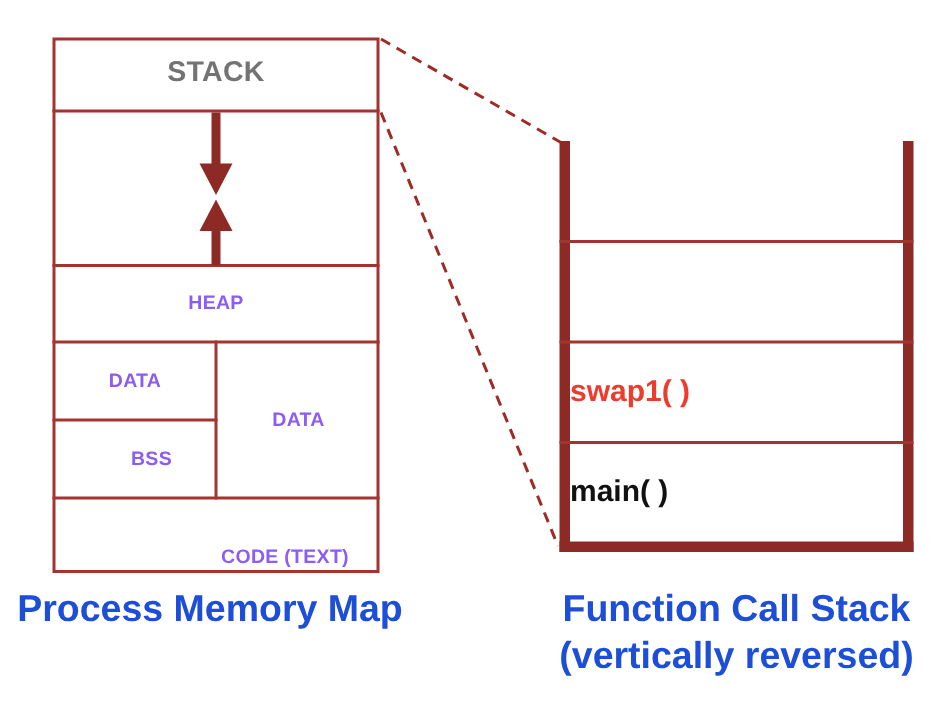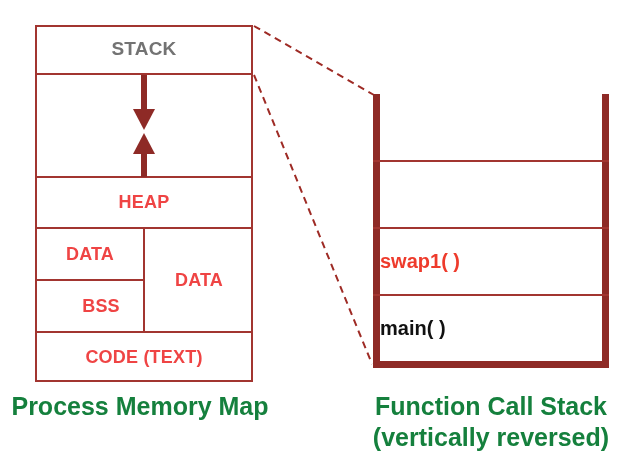--- a/index.html
+++ b/index.html
@@ -6,39 +6,39 @@
   .canvas{
     position:relative;width:634px;height:474px;background:#ffffff;
     font-family:"Liberation Sans",sans-serif;overflow:hidden;
   }
   .abs{position:absolute;}
   
   .outer-box{left:35px;top:25px;width:218px;height:357px;
     border:2px solid #A23530;box-sizing:border-box;background:transparent;}
   .hline{height:2px;background:#A23530;}
   .vline{width:2px;background:#A23530;}
-  .seg-label{color:#ef4444;font-weight:bold;font-size:18px;line-height:22px;
+  .seg-label{color:#8b5cf6;font-weight:bold;font-size:13px;line-height:22px;
     text-align:center;letter-spacing:0.2px;}
   .stack-label{color:#737373;font-size:19px;}
   
   .shaft{position:absolute;width:6px;background:#8E2A26;}
   .head-down{position:absolute;width:0;height:0;
     border-left:11px solid transparent;border-right:11px solid transparent;
     border-top:21px solid #8E2A26;}
   .head-up{position:absolute;width:0;height:0;
     border-left:11px solid transparent;border-right:11px solid transparent;
     border-bottom:21px solid #8E2A26;}
   
   .wall{background:#8E2A26;}
   .shelf{height:2px;background:#A23530;}
   .frame-label{font-weight:bold;font-size:20px;line-height:24px;text-align:left;}
   .frame-red{color:#EE3B2C;}
   .frame-black{color:#111111;}
   
-  .caption{color:#15803d;font-weight:bold;font-size:25px;line-height:28px;text-align:center;}
+  .caption{color:#1d4ed8;font-weight:bold;font-size:25px;line-height:28px;text-align:center;}
   svg.overlay{position:absolute;left:0;top:0;width:634px;height:474px;pointer-events:none;}
 </style>
 </head>
 <body>
 
 <div class="canvas">
 
   <svg class="overlay" viewBox="0 0 634 474" xmlns="http://www.w3.org/2000/svg">
     <line x1="254" y1="26" x2="374" y2="95" stroke="#9E2B25" stroke-width="2" stroke-dasharray="7 5"></line>
     <line x1="254" y1="75" x2="372" y2="364" stroke="#9E2B25" stroke-width="2" stroke-dasharray="7 5"></line>
@@ -51,21 +51,21 @@
   <div class="abs hline" style="left:35px;top:227px;width:218px;"></div>
   <div class="abs hline" style="left:35px;top:279px;width:110px;"></div>
   <div class="abs hline" style="left:35px;top:331px;width:218px;"></div>
   <div class="abs vline" style="left:143px;top:227px;height:106px;"></div>
 
   <div class="abs seg-label stack-label" style="left:35px;top:38px;width:218px;">STACK</div>
   <div class="abs seg-label" style="left:35px;top:191px;width:218px;">HEAP</div>
   <div class="abs seg-label" style="left:35px;top:243px;width:110px;">DATA</div>
   <div class="abs seg-label" style="left:35px;top:295px;width:132px;">BSS</div>
   <div class="abs seg-label" style="left:145px;top:269px;width:108px;">DATA</div>
-  <div class="abs seg-label" style="left:35px;top:346px;width:218px;">CODE (TEXT)</div>
+  <div class="abs seg-label" style="left:35px;top:360px;width:218px;padding-left:46px;">CODE (TEXT)</div>
 
   <div>
     <div class="shaft" style="left:141px;top:75px;height:35px;"></div>
     <div class="head-down" style="left:133px;top:109px;"></div>
   </div>
   <div>
     <div class="head-up" style="left:133px;top:133px;"></div>
     <div class="shaft" style="left:141px;top:153px;height:24px;"></div>
   </div>
 

